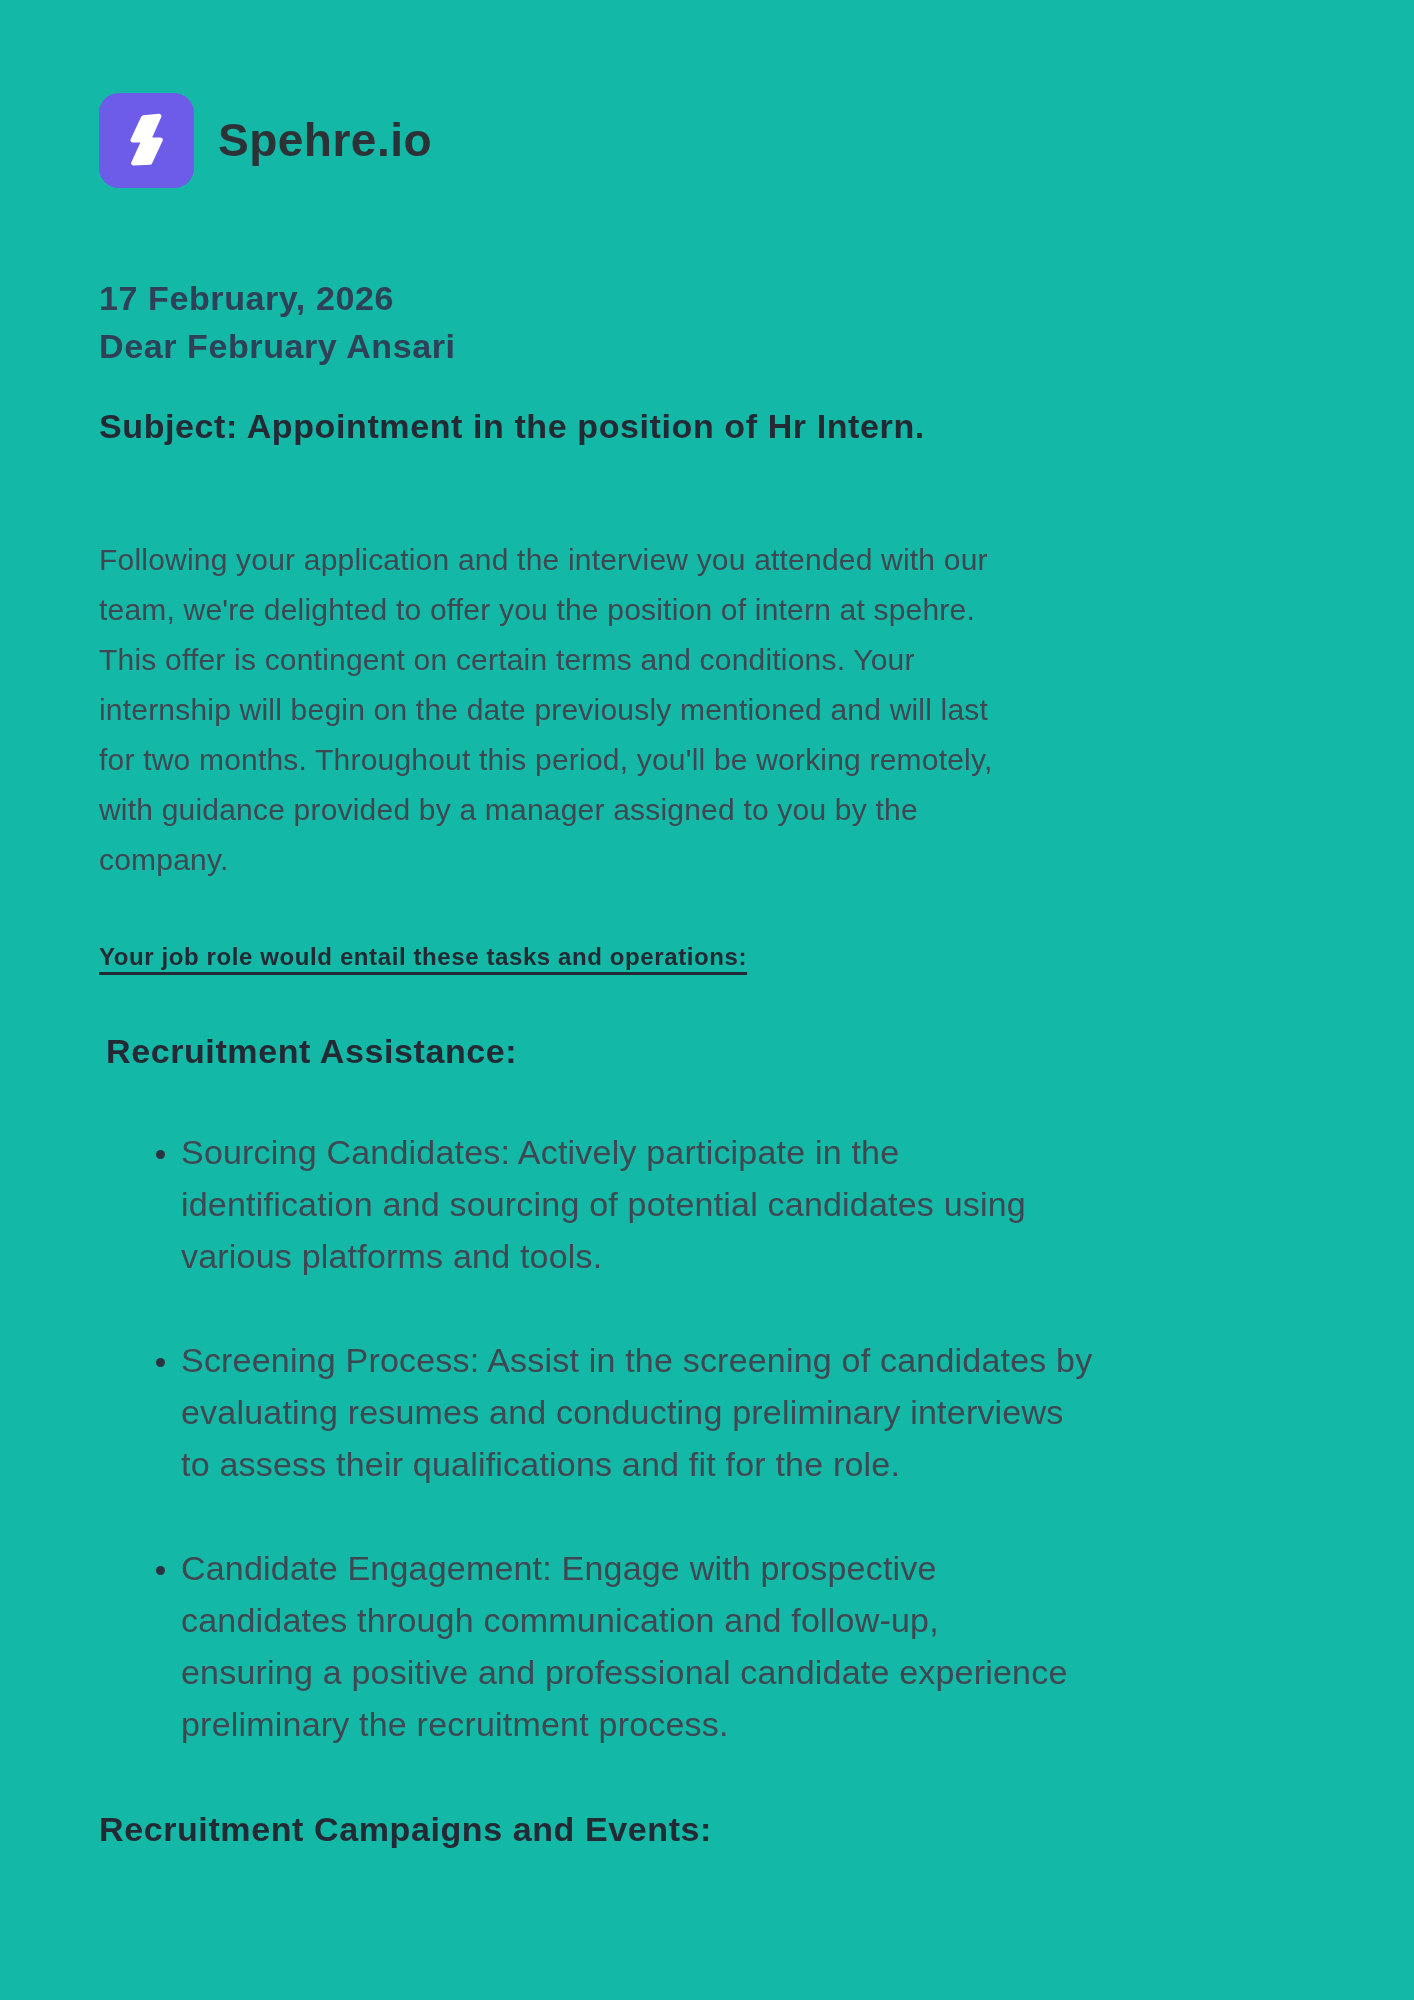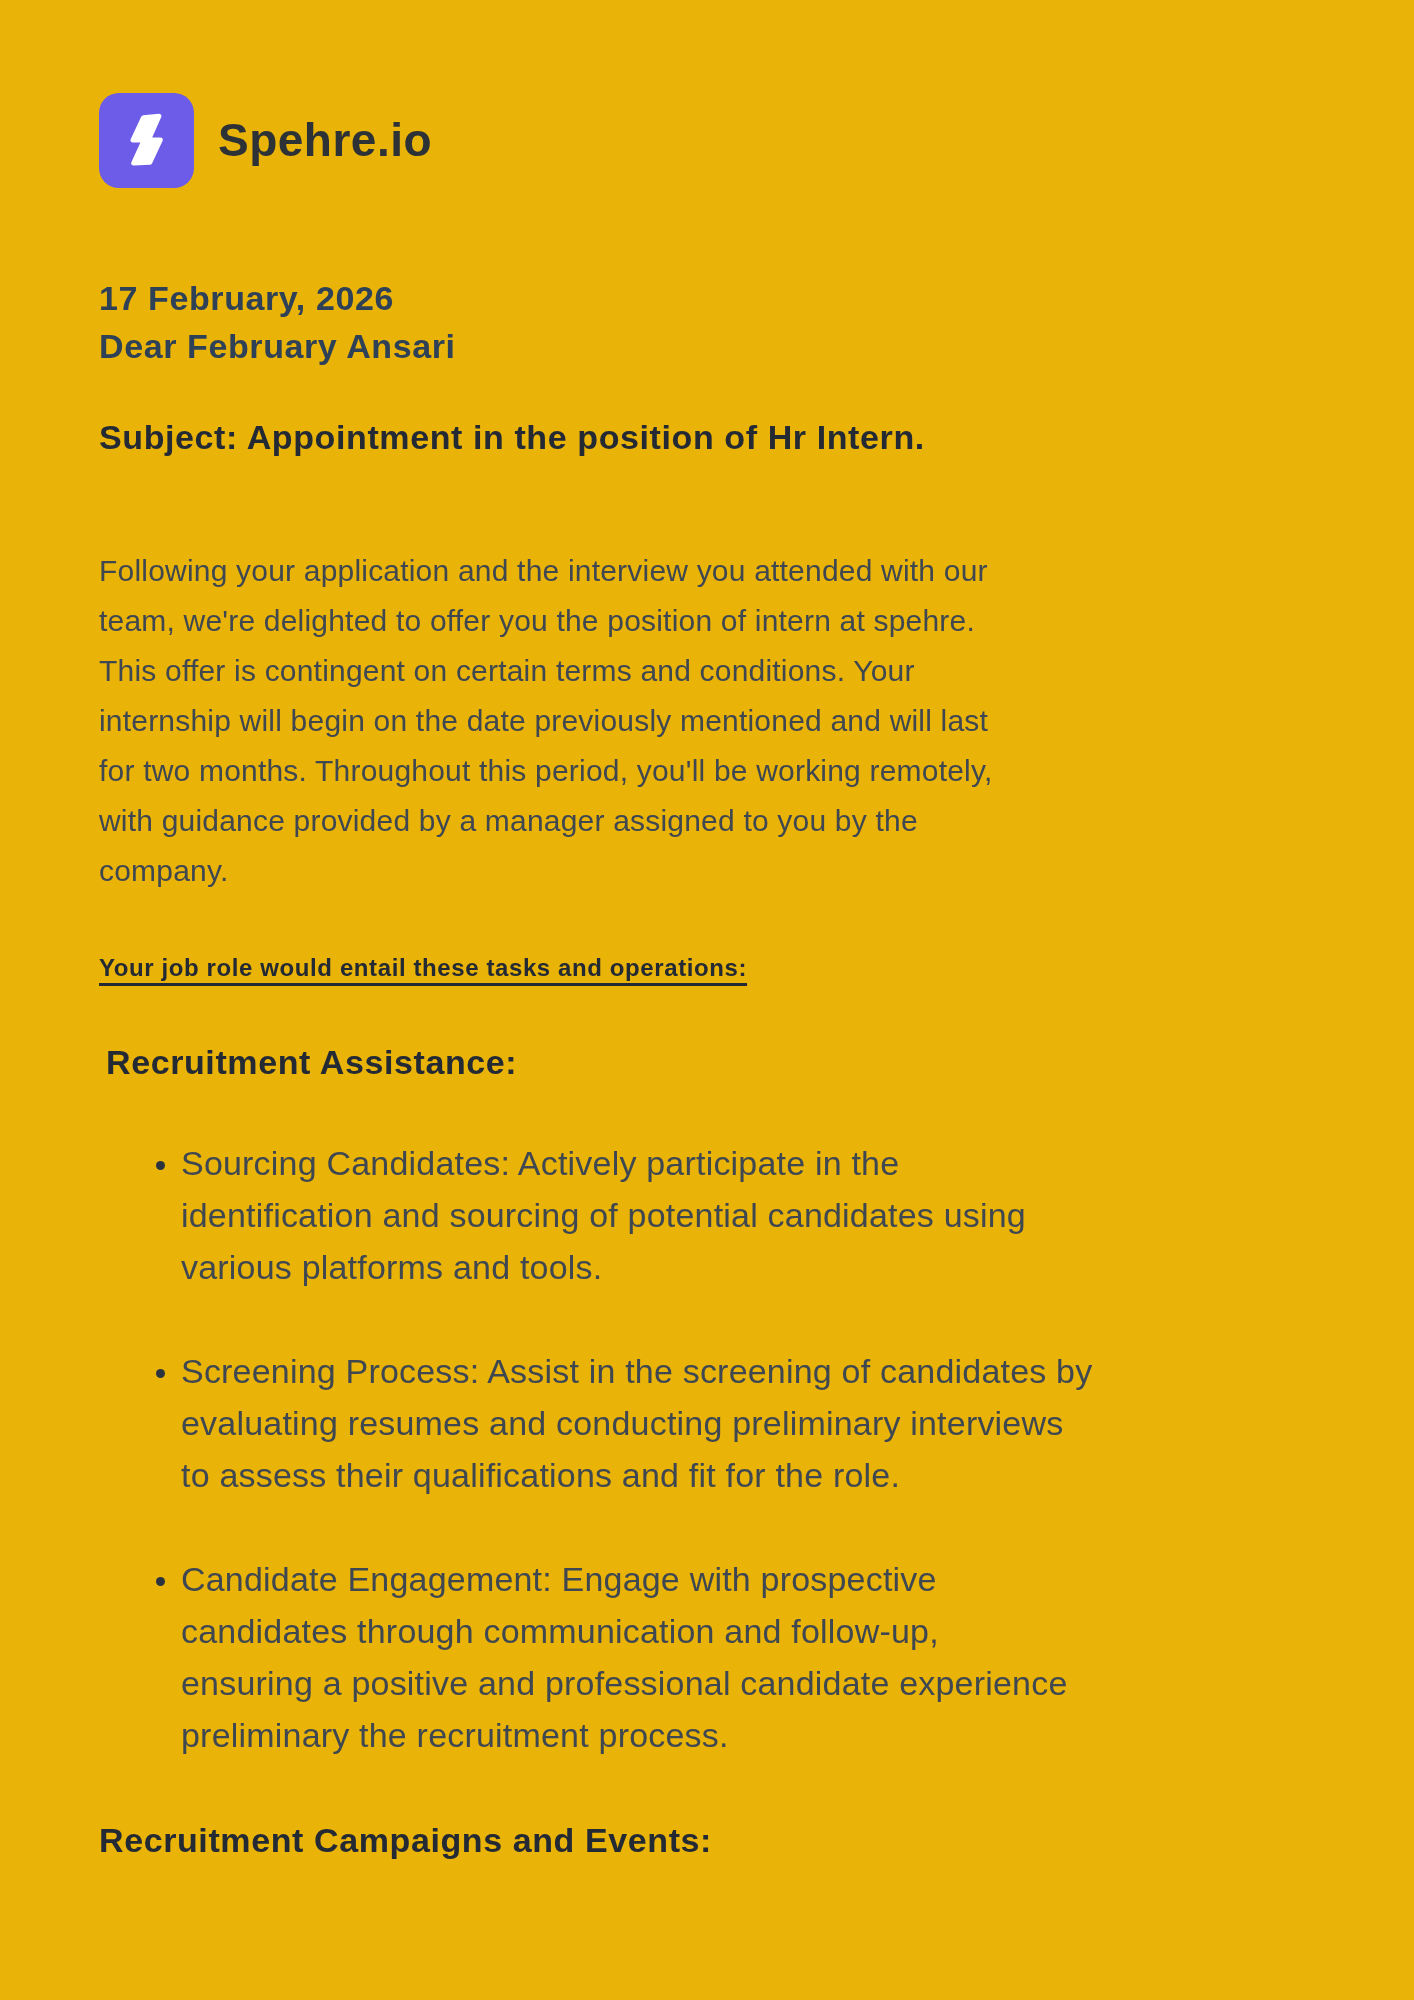--- a/index.html
+++ b/index.html
@@ -7,21 +7,21 @@
     width: 1414px;
     height: 2000px;
     font-family: "Liberation Sans", "DejaVu Sans", sans-serif;
     overflow: hidden;
   }
   .page {
     box-sizing: border-box;
     width: 1414px;
     height: 2000px;
     padding: 92px 56px 0 99px;
-    background: #eab308;
+    background: #14b8a6;
   }
 
   
   .logo-row { display: flex; align-items: center; gap: 24px; height: 96px; }
   .logo-tile {
     width: 95px; height: 95px;
     border-radius: 20px;
     background: linear-gradient(180deg, #7163ec 0%, #6a58e6 100%);
     display: flex; align-items: center; justify-content: center;
     flex: 0 0 auto;
@@ -38,21 +38,21 @@
   .date-block { margin-top: 86px; }
   .date-line, .salutation-line {
     font-size: 34px;
     font-weight: 700;
     line-height: 48px;
     color: #2e4156;
     letter-spacing: 0.6px;
   }
 
   .subject-line {
-    margin-top: 45px;
+    margin-top: 34px;
     font-size: 34px;
     font-weight: 700;
     line-height: 44px;
     color: #242a34;
     letter-spacing: 0.6px;
   }
 
   .body-paragraph {
     margin-top: 87px;
     max-width: 1262px;

